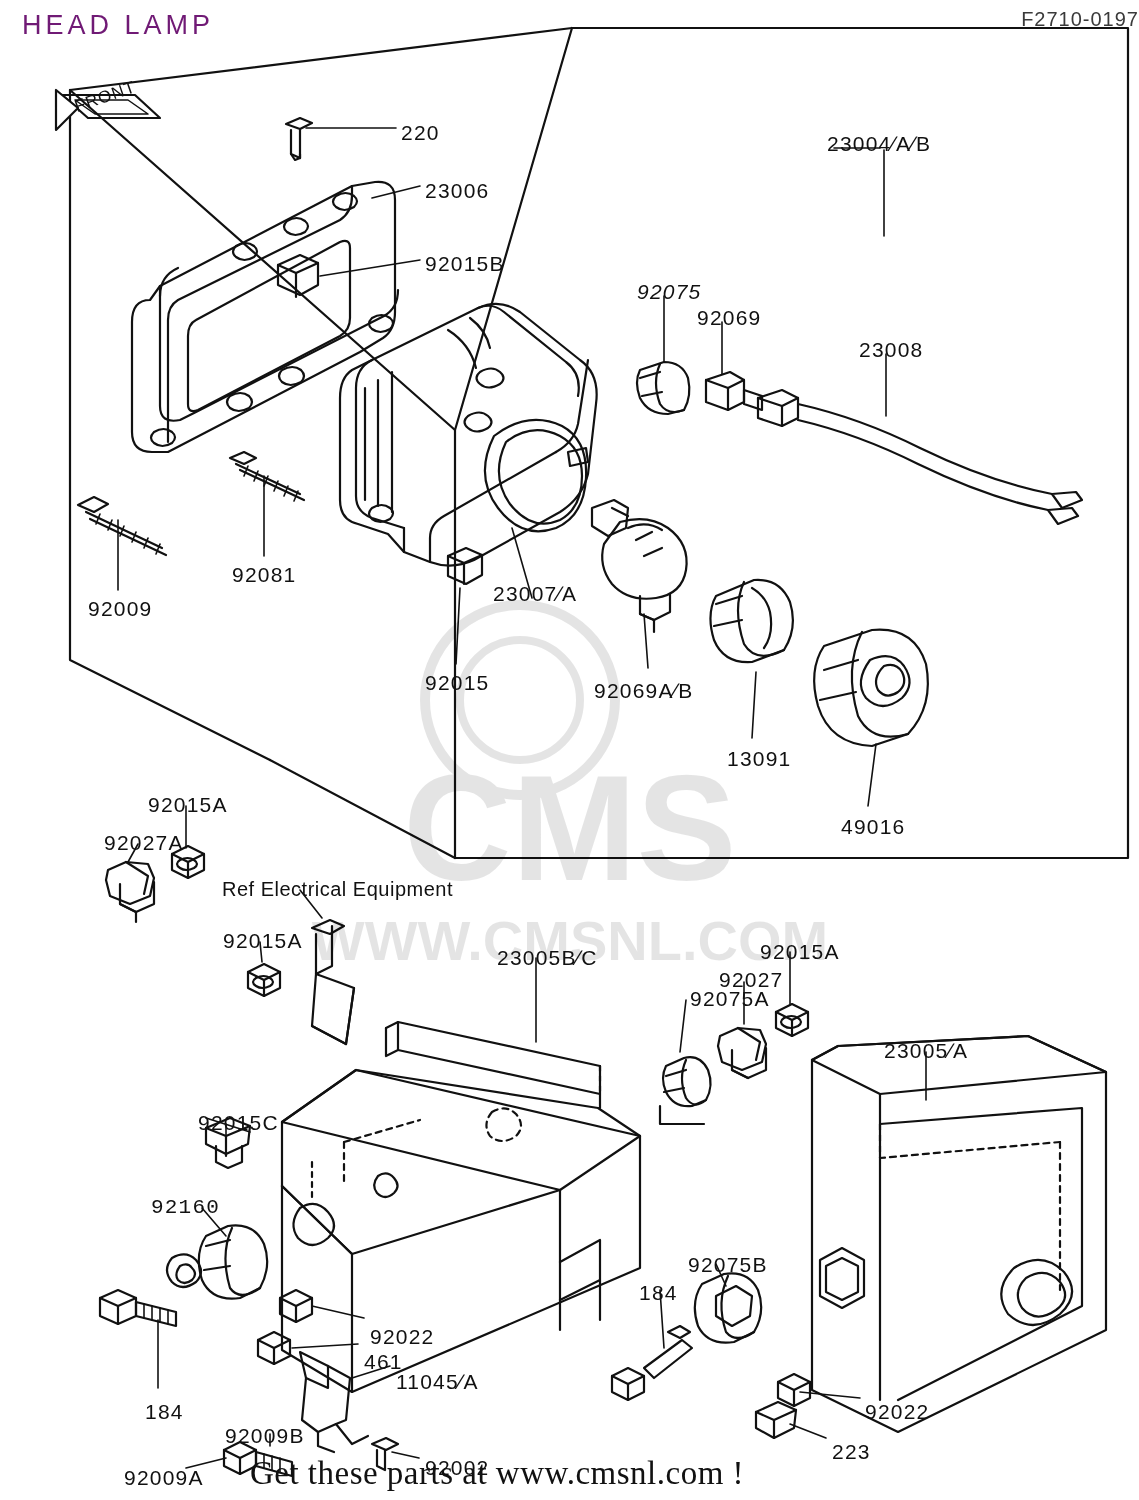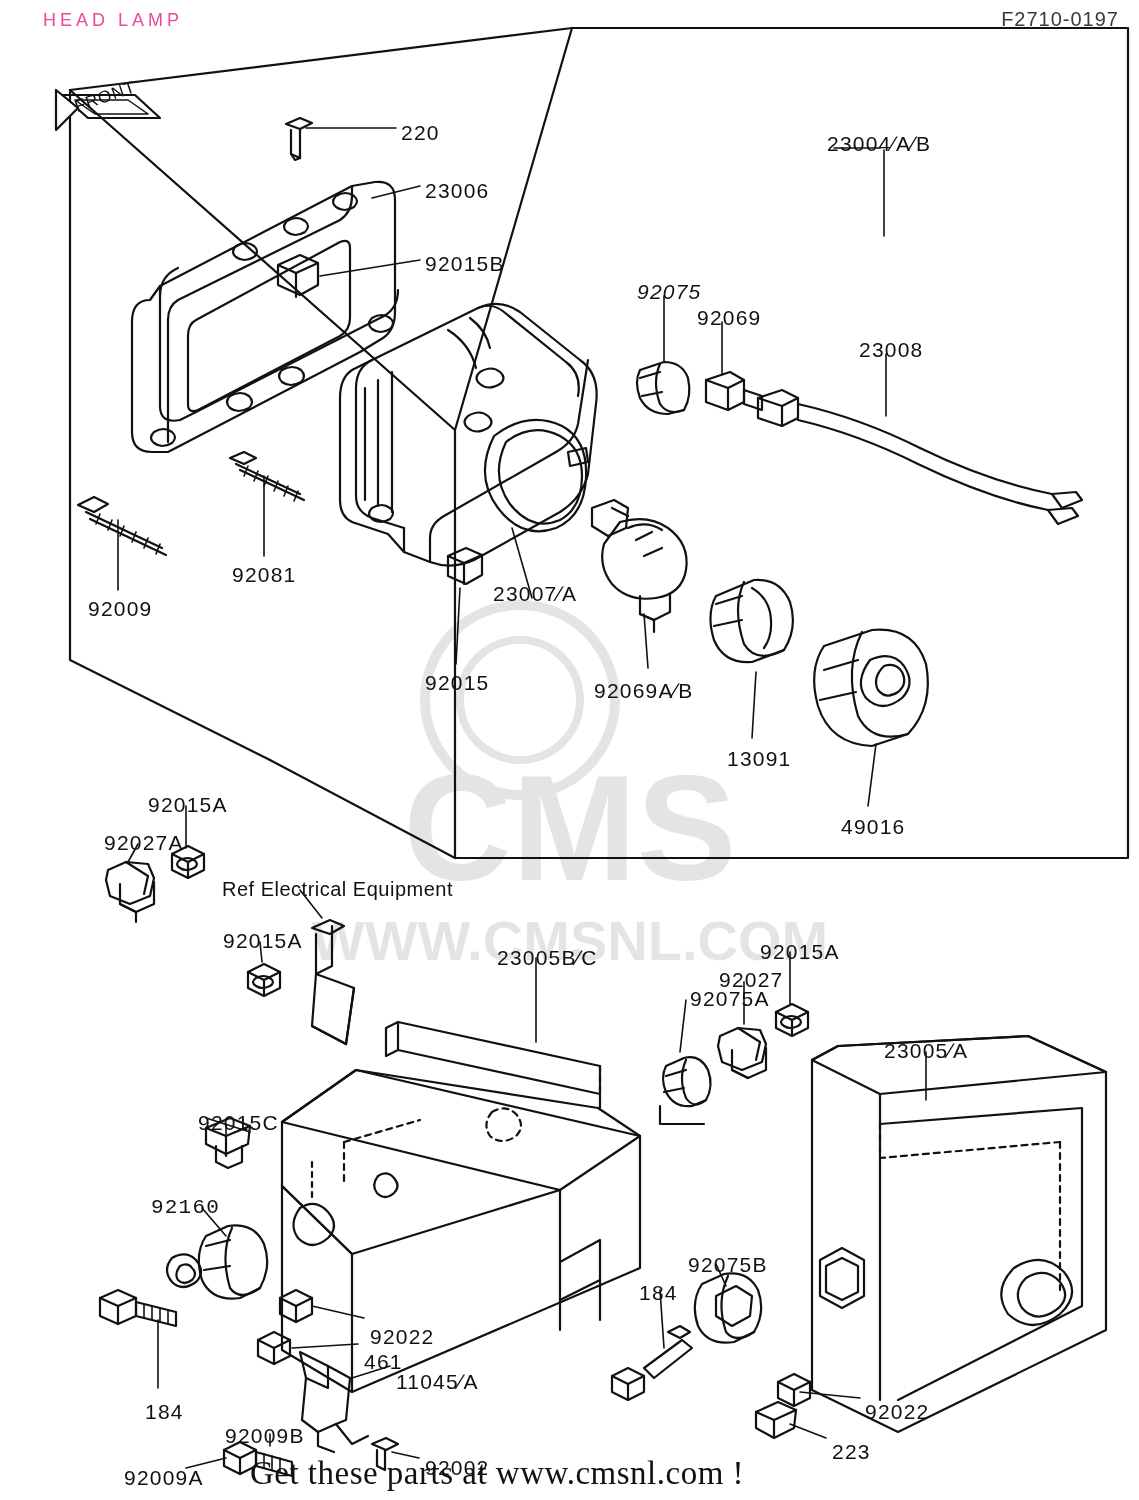--- a/index.html
+++ b/index.html
@@ -2,22 +2,22 @@
 <html><head>
 <meta charset="utf-8">
 <style>
   html,body{margin:0;padding:0;background:#ffffff;}
   body{width:1139px;height:1500px;position:relative;overflow:hidden;
        font-family:"Liberation Sans", sans-serif;color:#111;}
   .canvas{position:absolute;left:0;top:0;width:1139px;height:1500px;}
   svg.diagram{position:absolute;left:0;top:0;width:1139px;height:1500px;}
   .lbl{position:absolute;font-size:21px;letter-spacing:1.2px;white-space:nowrap;
        color:#111;font-family:"Liberation Sans", sans-serif;}
-  .title{position:absolute;left:22px;top:10px;font-size:18px;letter-spacing:4px;color:#ec4899;margin-left:21px;}
-  .code{position:absolute;right:20px;top:8px;font-size:20px;letter-spacing:1px;color:#3a3a3a;}
+  .title{position:absolute;left:22px;top:10px;font-size:27px;letter-spacing:4px;color:#701a75;}
+  .code{position:absolute;right:0;top:8px;font-size:20px;letter-spacing:1px;color:#3a3a3a;}
   .footer{position:absolute;left:0;top:1455px;width:994px;text-align:center;
           font-size:33px;letter-spacing:0.5px;color:#111;font-family:"Liberation Serif", serif;}
 </style>
 </head>
 <body>
 
 <div class="canvas">
 
   <div class="title">HEAD LAMP</div>
   <div class="code">F2710-0197</div>

